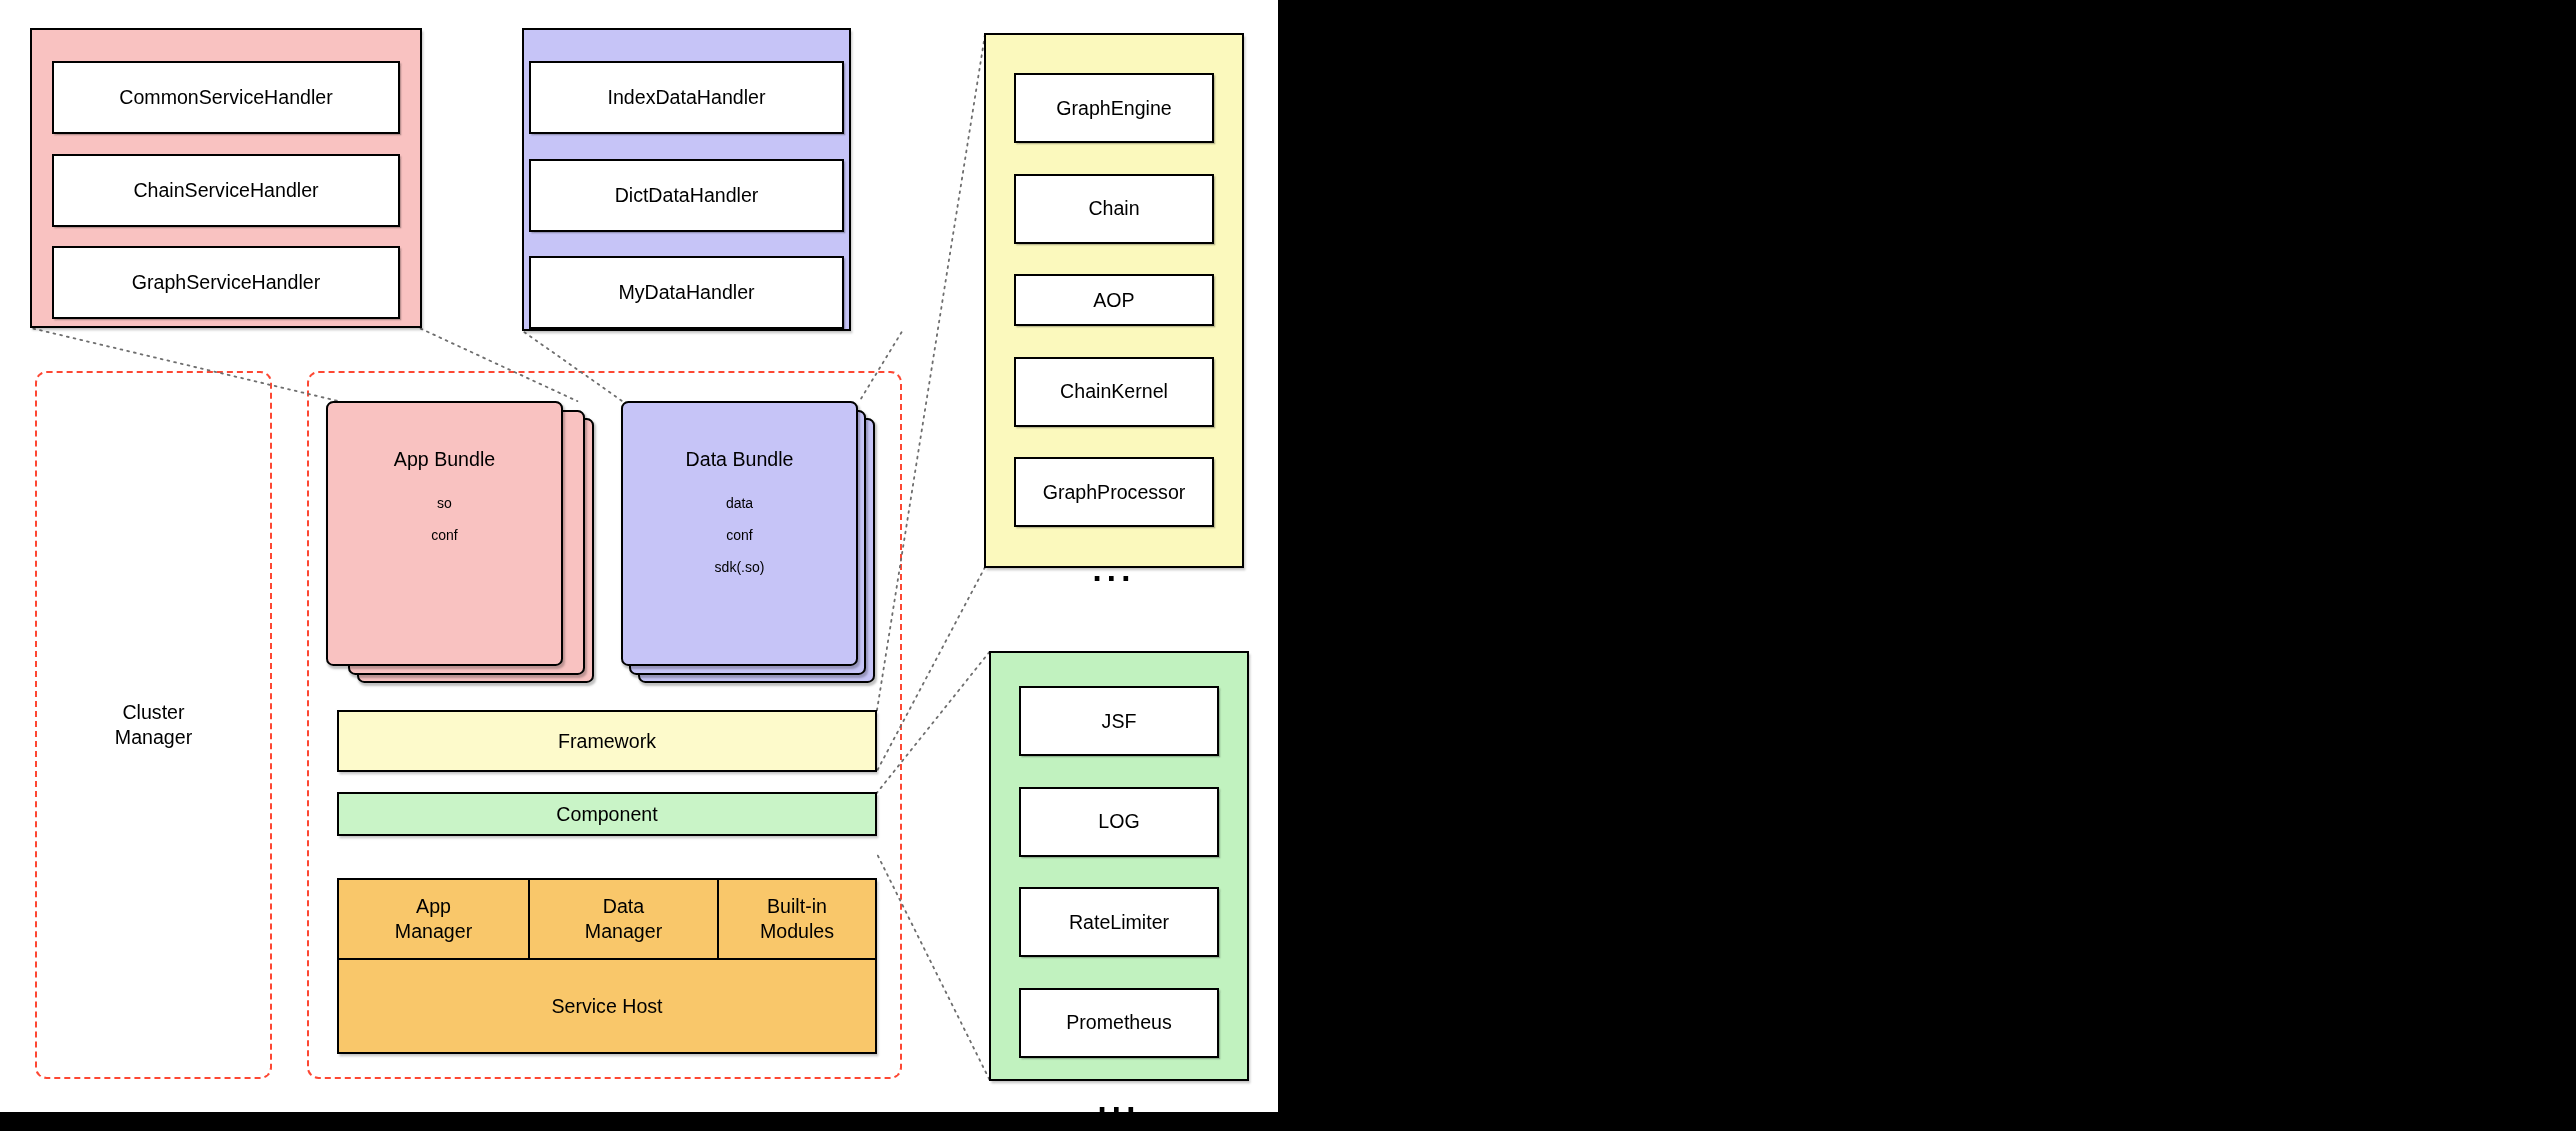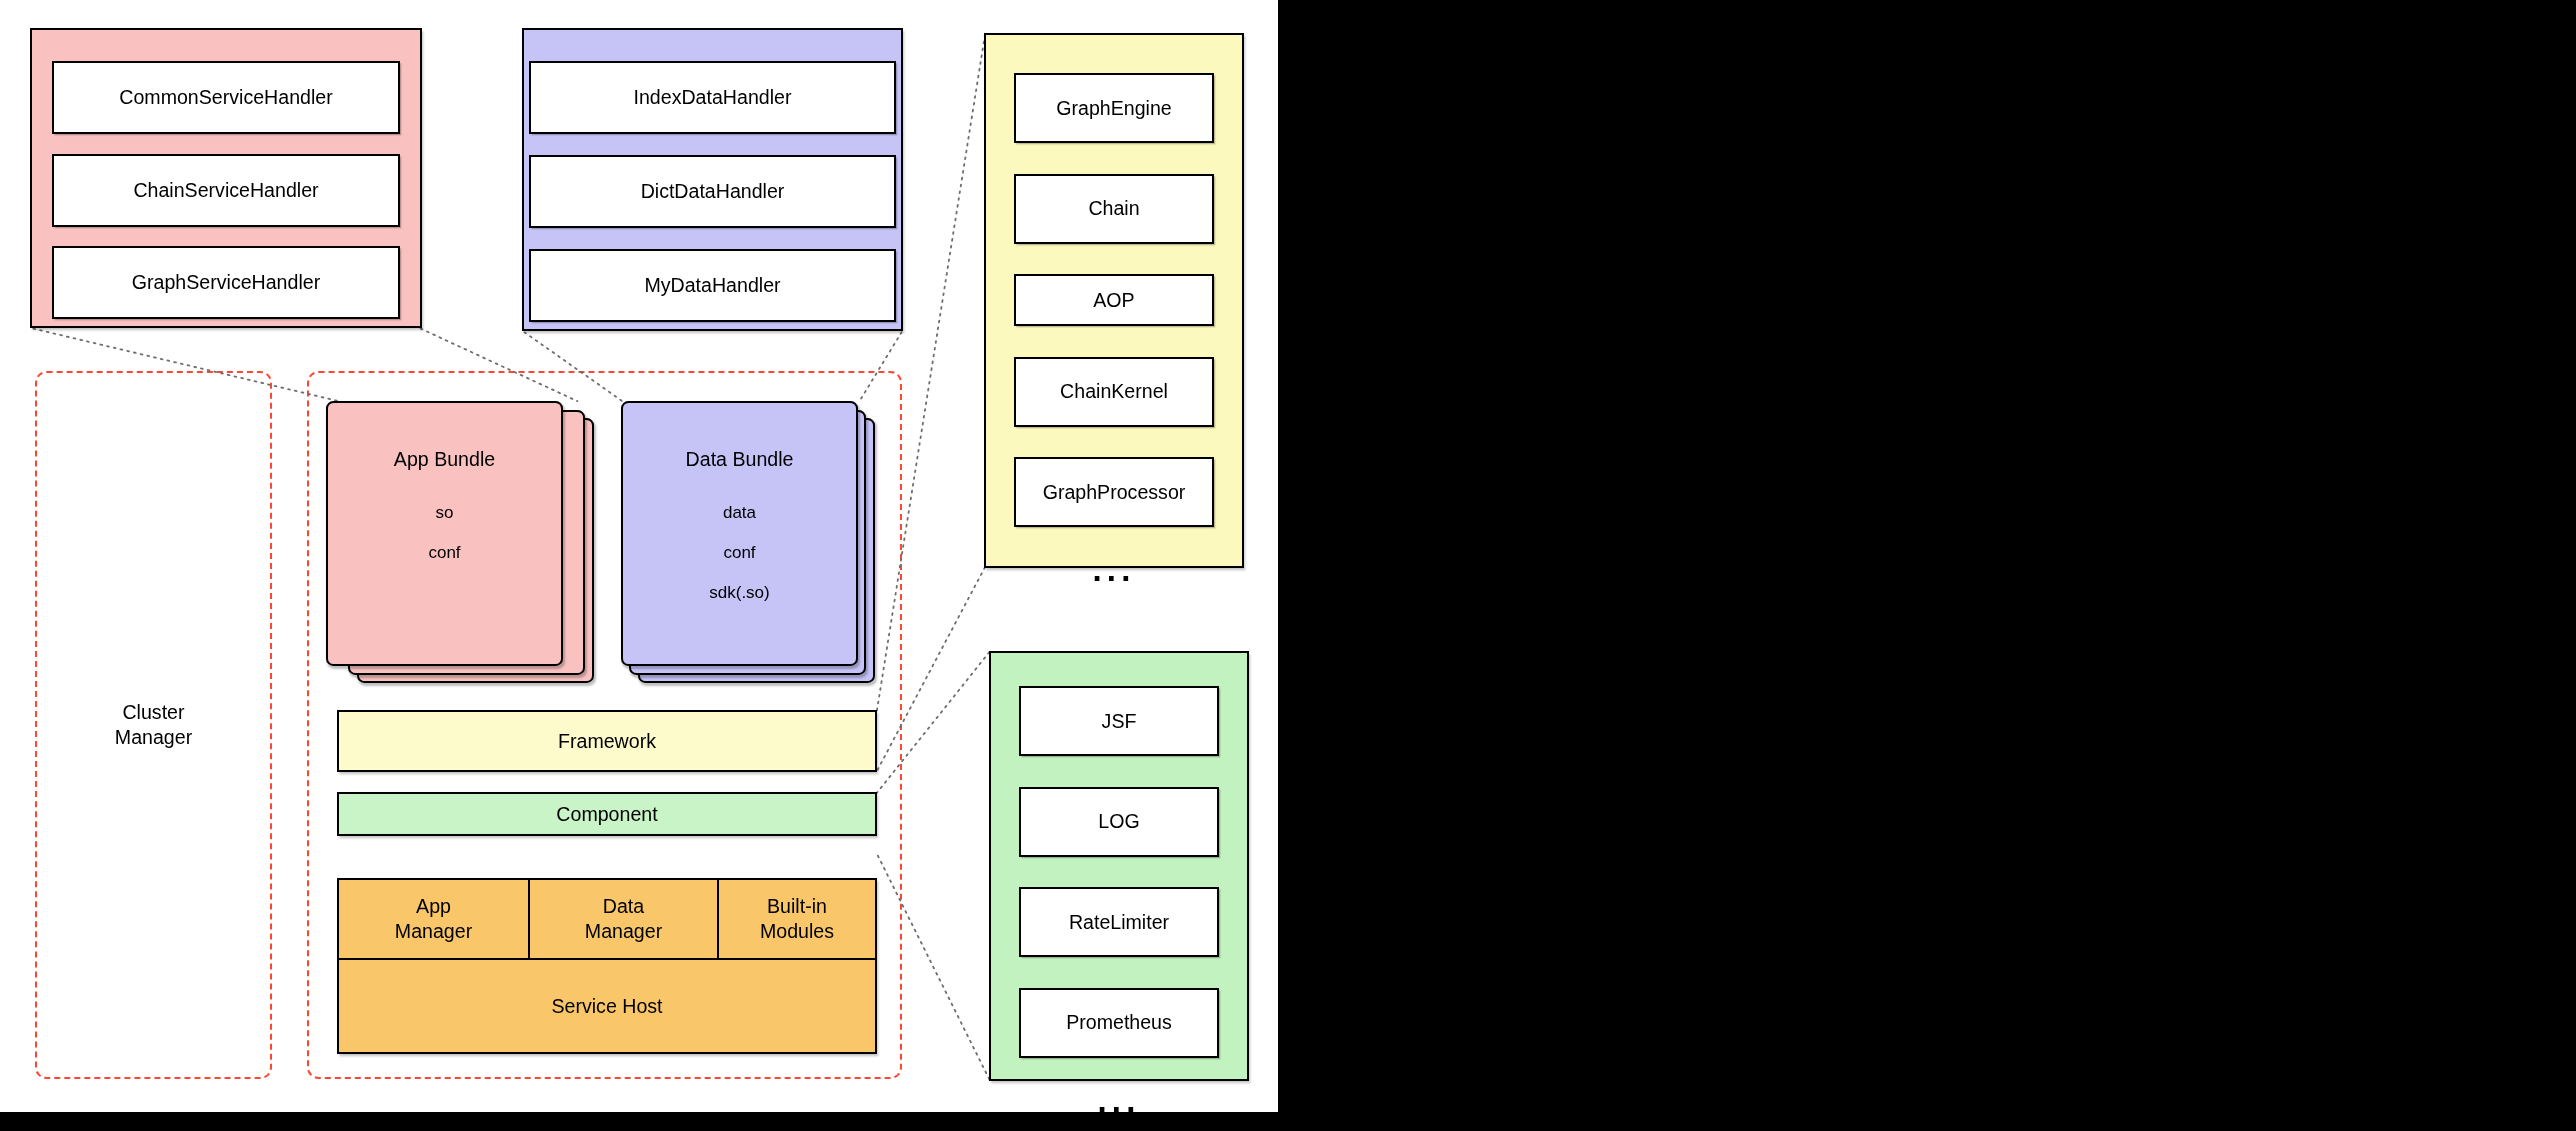--- a/index.html
+++ b/index.html
@@ -17,21 +17,21 @@
   .pink{background:#f9c2c1;}
   .purple{background:#c6c4f7;}
   .yellow{background:#fbf9bd;}
   .green{background:#c1f2bf;}
   .more{text-align:center;font-weight:bold;font-size:33px;letter-spacing:5.1px;line-height:22px;margin-top:1.5px;}
   .dashed{border:2.2px dashed #fd4733;border-radius:11.6px;z-index:1;}
   .cluster-box{display:flex;align-items:center;justify-content:center;}
   .cluster-label{font-size:19.6px;line-height:1.3;text-align:center;white-space:pre-line;}
   .card{border:2.2px solid #000;border-radius:7.3px;box-shadow:1.5px 2.2px 2.2px rgba(0,0,0,0.25);}
   .card-title{margin-top:45px;text-align:center;font-size:19.6px;}
-  .card-lines{margin-top:22px;text-align:center;font-size:17px;line-height:40px;white-space:pre-line;}
+  .card-lines{margin-top:16px;text-align:center;font-size:14px;line-height:32px;white-space:pre-line;}
   .bar{display:flex;align-items:center;justify-content:center;font-size:19.6px;z-index:3;}
   .bar-framework{background:#fdfacb;}
   .bar-component{background:#c9f4c7;}
   .hostblock{background:#f9c76a;z-index:3;}
   .hb-row1{position:absolute;left:0;top:0;right:0;height:80px;display:flex;border-bottom:2.2px solid #000;box-sizing:border-box;}
   .hb-cell{display:flex;align-items:center;justify-content:center;text-align:center;
            font-size:19.6px;line-height:25px;white-space:pre-line;box-sizing:border-box;}
   .hb-cell-1{width:191px;border-right:2.2px solid #000;}
   .hb-cell-2{width:189px;border-right:2.2px solid #000;}
   .hb-cell-3{flex:1;border-radius:24px;}
@@ -61,21 +61,21 @@
       <line x1="1364" y1="1488" x2="1209" y2="1177"></line>
     </g>
   </svg>
 
   <div class="abs solid pink group" style="left:30px;top:28px;width:392px;height:300px;padding:31px 20.3px 0;gap:19.6px;">
     <div class="grow" style="height:73px;">CommonServiceHandler</div>
     <div class="grow" style="height:73px;">ChainServiceHandler</div>
     <div class="grow" style="height:73px;">GraphServiceHandler</div>
   </div>
 
-  <div class="abs solid purple group" style="left:522px;top:28px;width:381px;height:303px;padding:31px 5px 0;gap:21px;">
+  <div class="abs solid purple group" style="left:522px;top:28px;width:329px;height:303px;padding:31px 5px 0;gap:21px;justify-content:space-between;">
     <div class="grow" style="height:73px;">IndexDataHandler</div>
     <div class="grow" style="height:73px;">DictDataHandler</div>
     <div class="grow" style="height:73px;">MyDataHandler</div>
   </div>
 
   <div class="abs solid yellow group" style="left:984px;top:33px;width:260px;height:535px;padding:38px 27.6px 0;gap:30.5px;">
     <div class="grow" style="height:70px;">GraphEngine</div>
     <div class="grow" style="height:70px;">Chain</div>
     <div class="grow" style="height:52px;">AOP</div>
     <div class="grow" style="height:70px;">ChainKernel</div>

